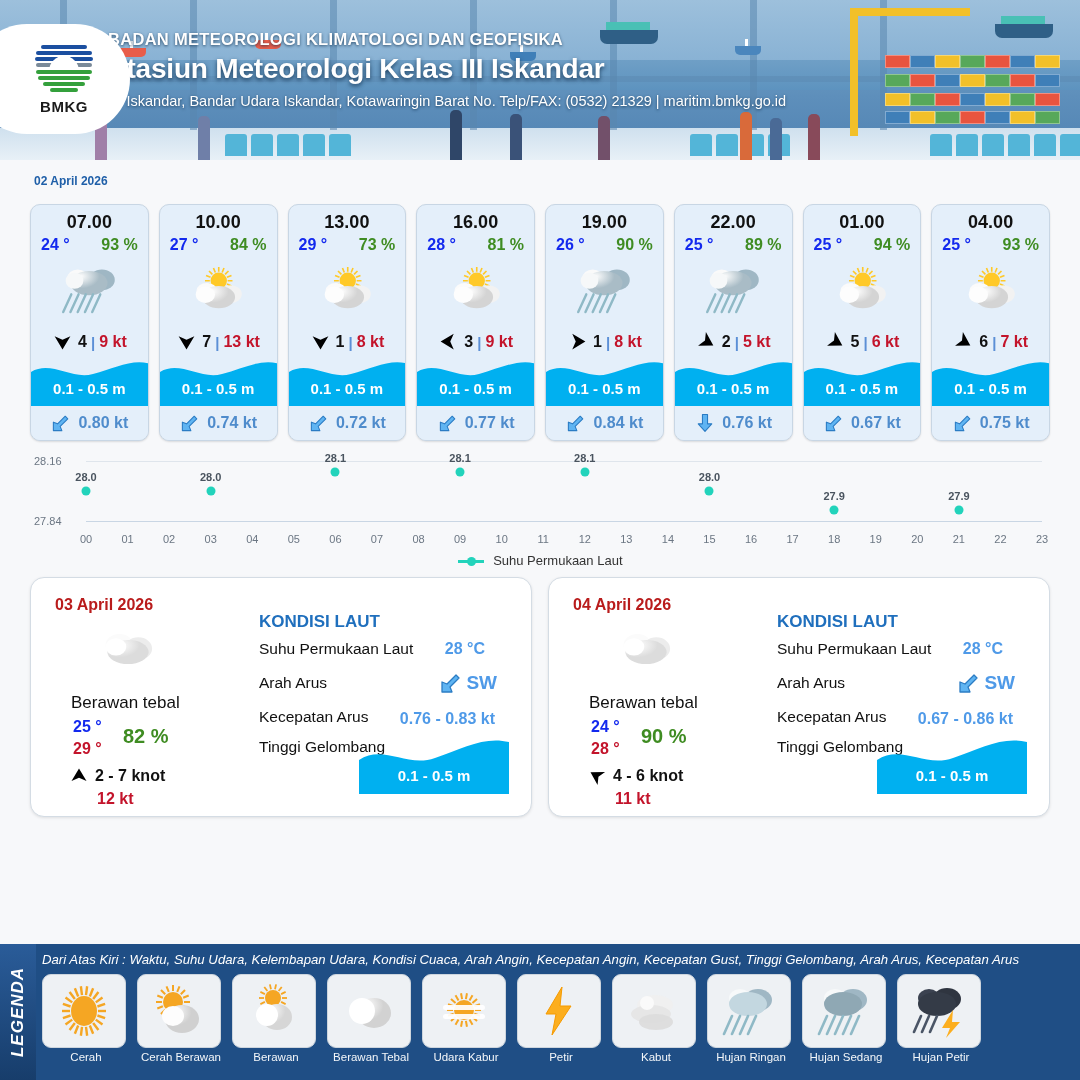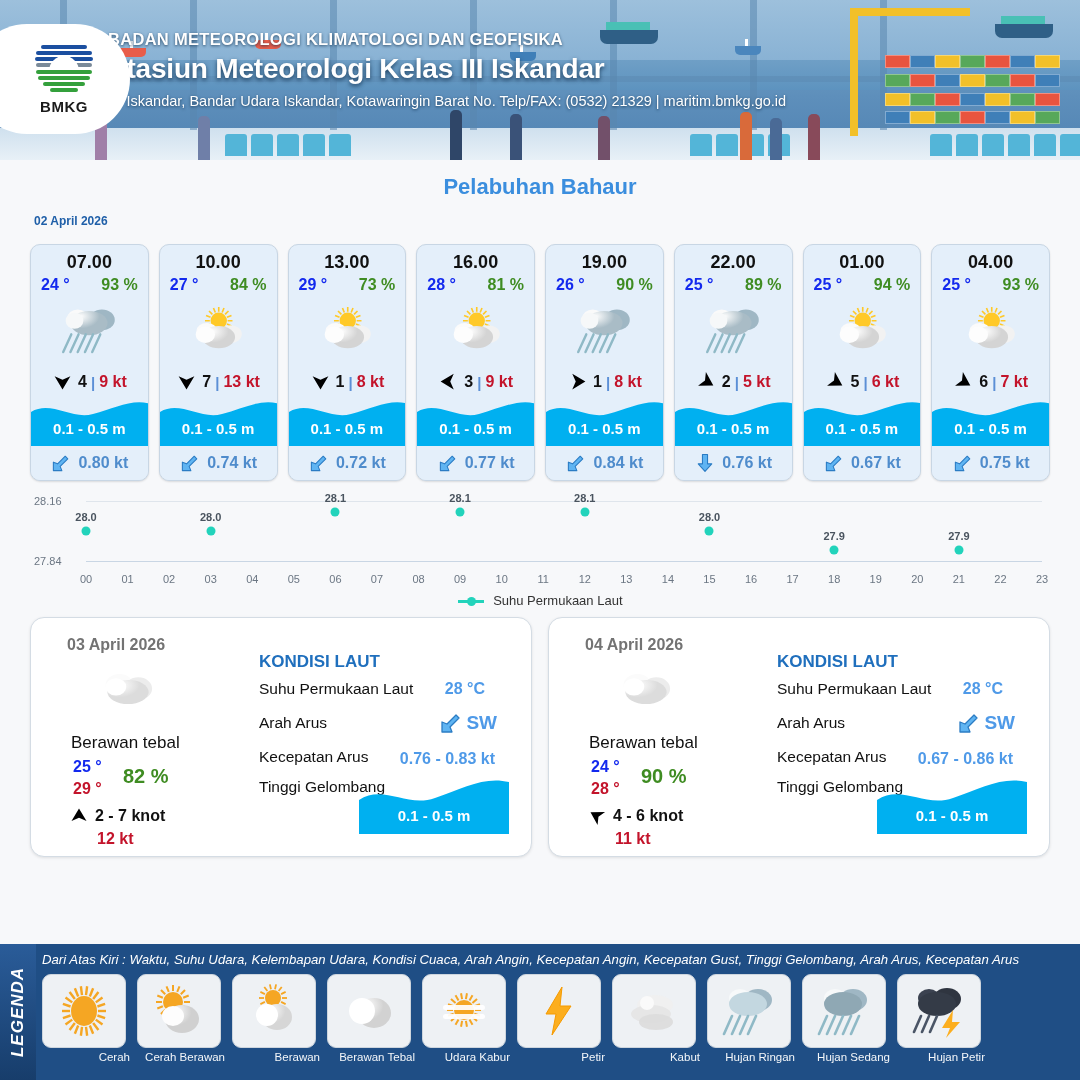--- a/index.html
+++ b/index.html
@@ -124,21 +124,21 @@
   .chart-legend { position:absolute; left:0; right:0; top:100px; text-align:center; font-size:13px; color:#333; }
   .chart-legend .lgd-mark { display:inline-block; width:26px; height:3px; background:#22d3bb; vertical-align:middle; position:relative; margin-right:6px;}
   .chart-legend .lgd-mark:after{content:"";position:absolute;left:9px;top:-3px;width:9px;height:9px;border-radius:50%;background:#22d3bb;}
 
   
   .panels { display:flex; gap:16px; padding:0 30px; margin-top:4px; }
   .panel {
     flex:1; background:#fff; border:1px solid #d4dce4; border-radius:14px;
     height:240px; position:relative; box-shadow:0 1px 3px rgba(0,0,0,.1);
   }
-  .p-date { position:absolute; left:24px; top:18px; font-size:16px; font-weight:bold; color:#737373;margin-left:12px; }
+  .p-date { position:absolute; left:24px; top:18px; font-size:16px; font-weight:bold; color:#b91c1c; }
   .p-icon { position:absolute; left:66px; top:48px; }
   .p-cond { position:absolute; left:40px; top:115px; font-size:17px; color:#111; }
   .p-tmin { position:absolute; left:42px; top:140px; font-size:16px; font-weight:bold; color:#1329ee; }
   .p-tmax { position:absolute; left:42px; top:162px; font-size:16px; font-weight:bold; color:#c3142b; }
   .p-hum { position:absolute; left:92px; top:147px; font-size:20px; font-weight:bold; color:#3f8c22; }
   .p-windrow { position:absolute; left:38px; top:188px; display:flex; align-items:center; gap:6px; }
   .p-windtxt { font-size:16px; font-weight:bold; color:#111; }
   .p-gust { position:absolute; left:66px; top:212px; font-size:16px; font-weight:bold; color:#c3142b; }
 
   .p-sea-title { position:absolute; left:228px; top:34px; font-size:17px; font-weight:bold; color:#1f6fbd; }
@@ -165,21 +165,21 @@
     font-size:17px; font-weight:bold; font-style:italic; color:#fff; letter-spacing:1px;
   }
   .leg-caption {
     position:absolute; left:42px; top:8px; right:6px;
     font-size:13.2px; font-style:italic; color:#fff;
   }
   .leg-items {
     position:absolute; left:42px; top:30px; right:4px;
     display:flex; gap:7px;
   }
-  .leg-item { width:88px; text-align:right; }
+  .leg-item { width:88px; text-align:center; }
   .leg-box {
     width:84px; height:74px; background:#eef1f4; border:1px solid #cdd5dd; border-radius:9px;
     display:flex; align-items:center; justify-content:center;
   }
   .leg-lbl { font-size:11.5px; color:#f3f6f9; margin-top:3px; }
 
   svg { display:block; }
 </style>
 </head>
 <body>
@@ -284,21 +284,20 @@
   </div>
 
   <div class="hdr-text">
     <div class="hdr-org">BADAN METEOROLOGI KLIMATOLOGI DAN GEOFISIKA</div>
     <div class="hdr-sta">Stasiun Meteorologi Kelas III Iskandar</div>
     <div class="hdr-addr">Jl. Iskandar, Bandar Udara Iskandar, Kotawaringin Barat No. Telp/FAX: (0532) 21329 | maritim.bmkg.go.id</div>
   </div>
 </div>
 
 <div class="title-wrap">
-  <div class="t-sub">Pelabuhan Bahaur</div>
 </div>
 
 <div class="date-label">02 April 2026</div>
 <div class="cards" id="cards-container">
     <div class="card">
     <div class="c-time">07.00</div>
     <div class="c-th">
       <span class="c-temp">24 °</span>
       <span class="c-hum">93 %</span>
     </div>

